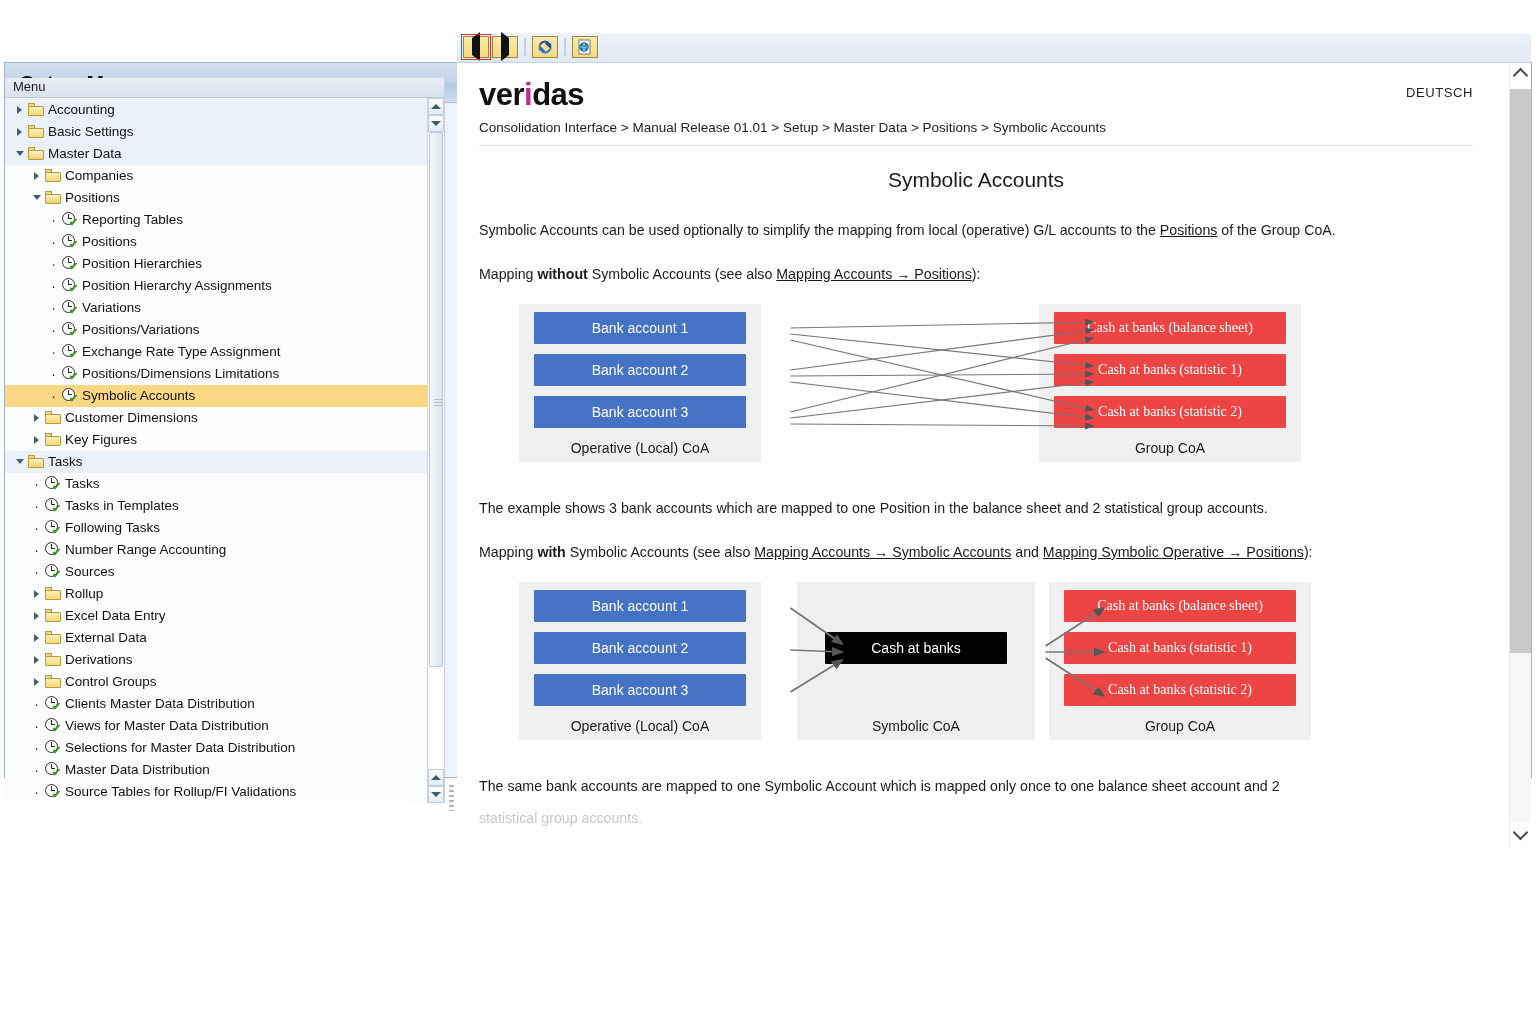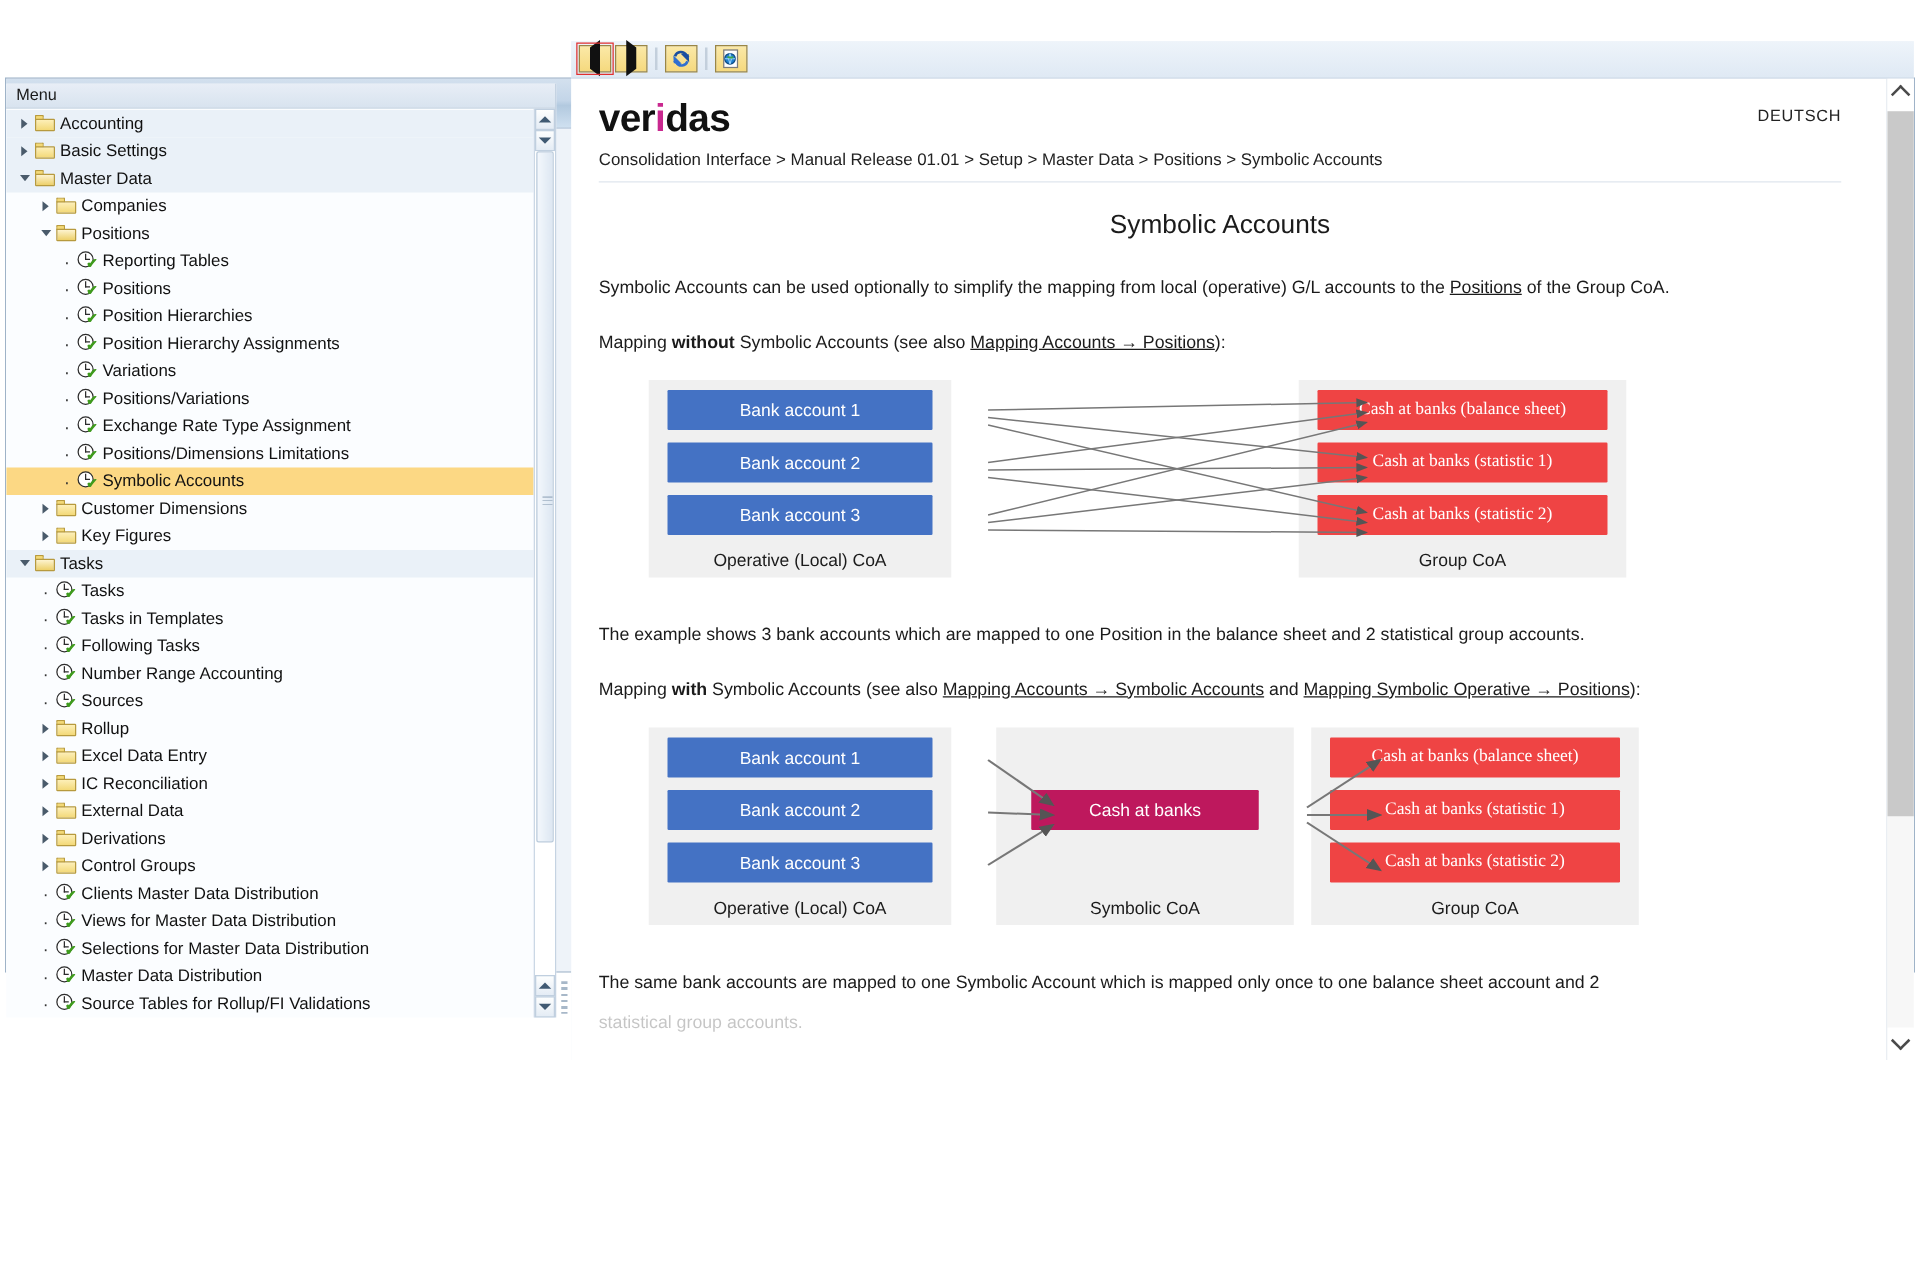--- a/index.html
+++ b/index.html
@@ -217,21 +217,21 @@
     display:flex; flex-direction: column; align-items:center;
     padding: 8px 14px 6px 14px;
   }
   .dbox {
     width: 212px; height: 32px; margin-bottom: 10px;
     display:flex; align-items:center; justify-content:center;
     color:#fff; font-size: 14px; border-radius: 1px;
   }
   .dbox.blue { background:#4472c4; }
   .dbox.red  { background:#ef4444;font-family:Liberation Serif, serif; }
-  .dbox.green{ background:#be185d; }
+  .dbox.green{ background:#000000; }
   .dcap { font-size: 14px; color:#1b1b1b; margin-top: 2px; }
   .darrows { position:absolute; left:0; top:0; width:100%; height:100%; pointer-events:none; }
   
   .dscroll {
     width: 22px; flex: 0 0 22px; background:#ffffff;
     border-left: 1px solid #e3e9f0;
     display:flex; flex-direction:column; position:relative;
   }
   .dsb-btn { height: 26px; flex:0 0 26px; display:flex; align-items:center; justify-content:center; background:#ffffff; }
   .chev-up::before { content:""; display:block; width:9px; height:9px; border-left:2.4px solid #4a4a4a; border-top:2.4px solid #4a4a4a; transform: rotate(45deg); }
@@ -538,31 +538,20 @@
             <div class="trow">
               <span style="display: inline-block; flex: 0 0 auto; width: 25px;"></span>
               <span class="twist closed"></span>
               <span class="ico">
                 <span class="folder">
                   <b></b>
                   <i></i>
                 </span>
               </span>
               <span class="tlabel">Excel Data Entry</span>
-            </div>
-            <div class="trow">
-              <span style="display: inline-block; flex: 0 0 auto; width: 25px;"></span>
-              <span class="twist closed"></span>
-              <span class="ico">
-                <span class="folder">
-                  <b></b>
-                  <i></i>
-                </span>
-              </span>
-              <span class="tlabel">IC Reconciliation</span>
             </div>
             <div class="trow">
               <span style="display: inline-block; flex: 0 0 auto; width: 25px;"></span>
               <span class="twist closed"></span>
               <span class="ico">
                 <span class="folder">
                   <b></b>
                   <i></i>
                 </span>
               </span>

